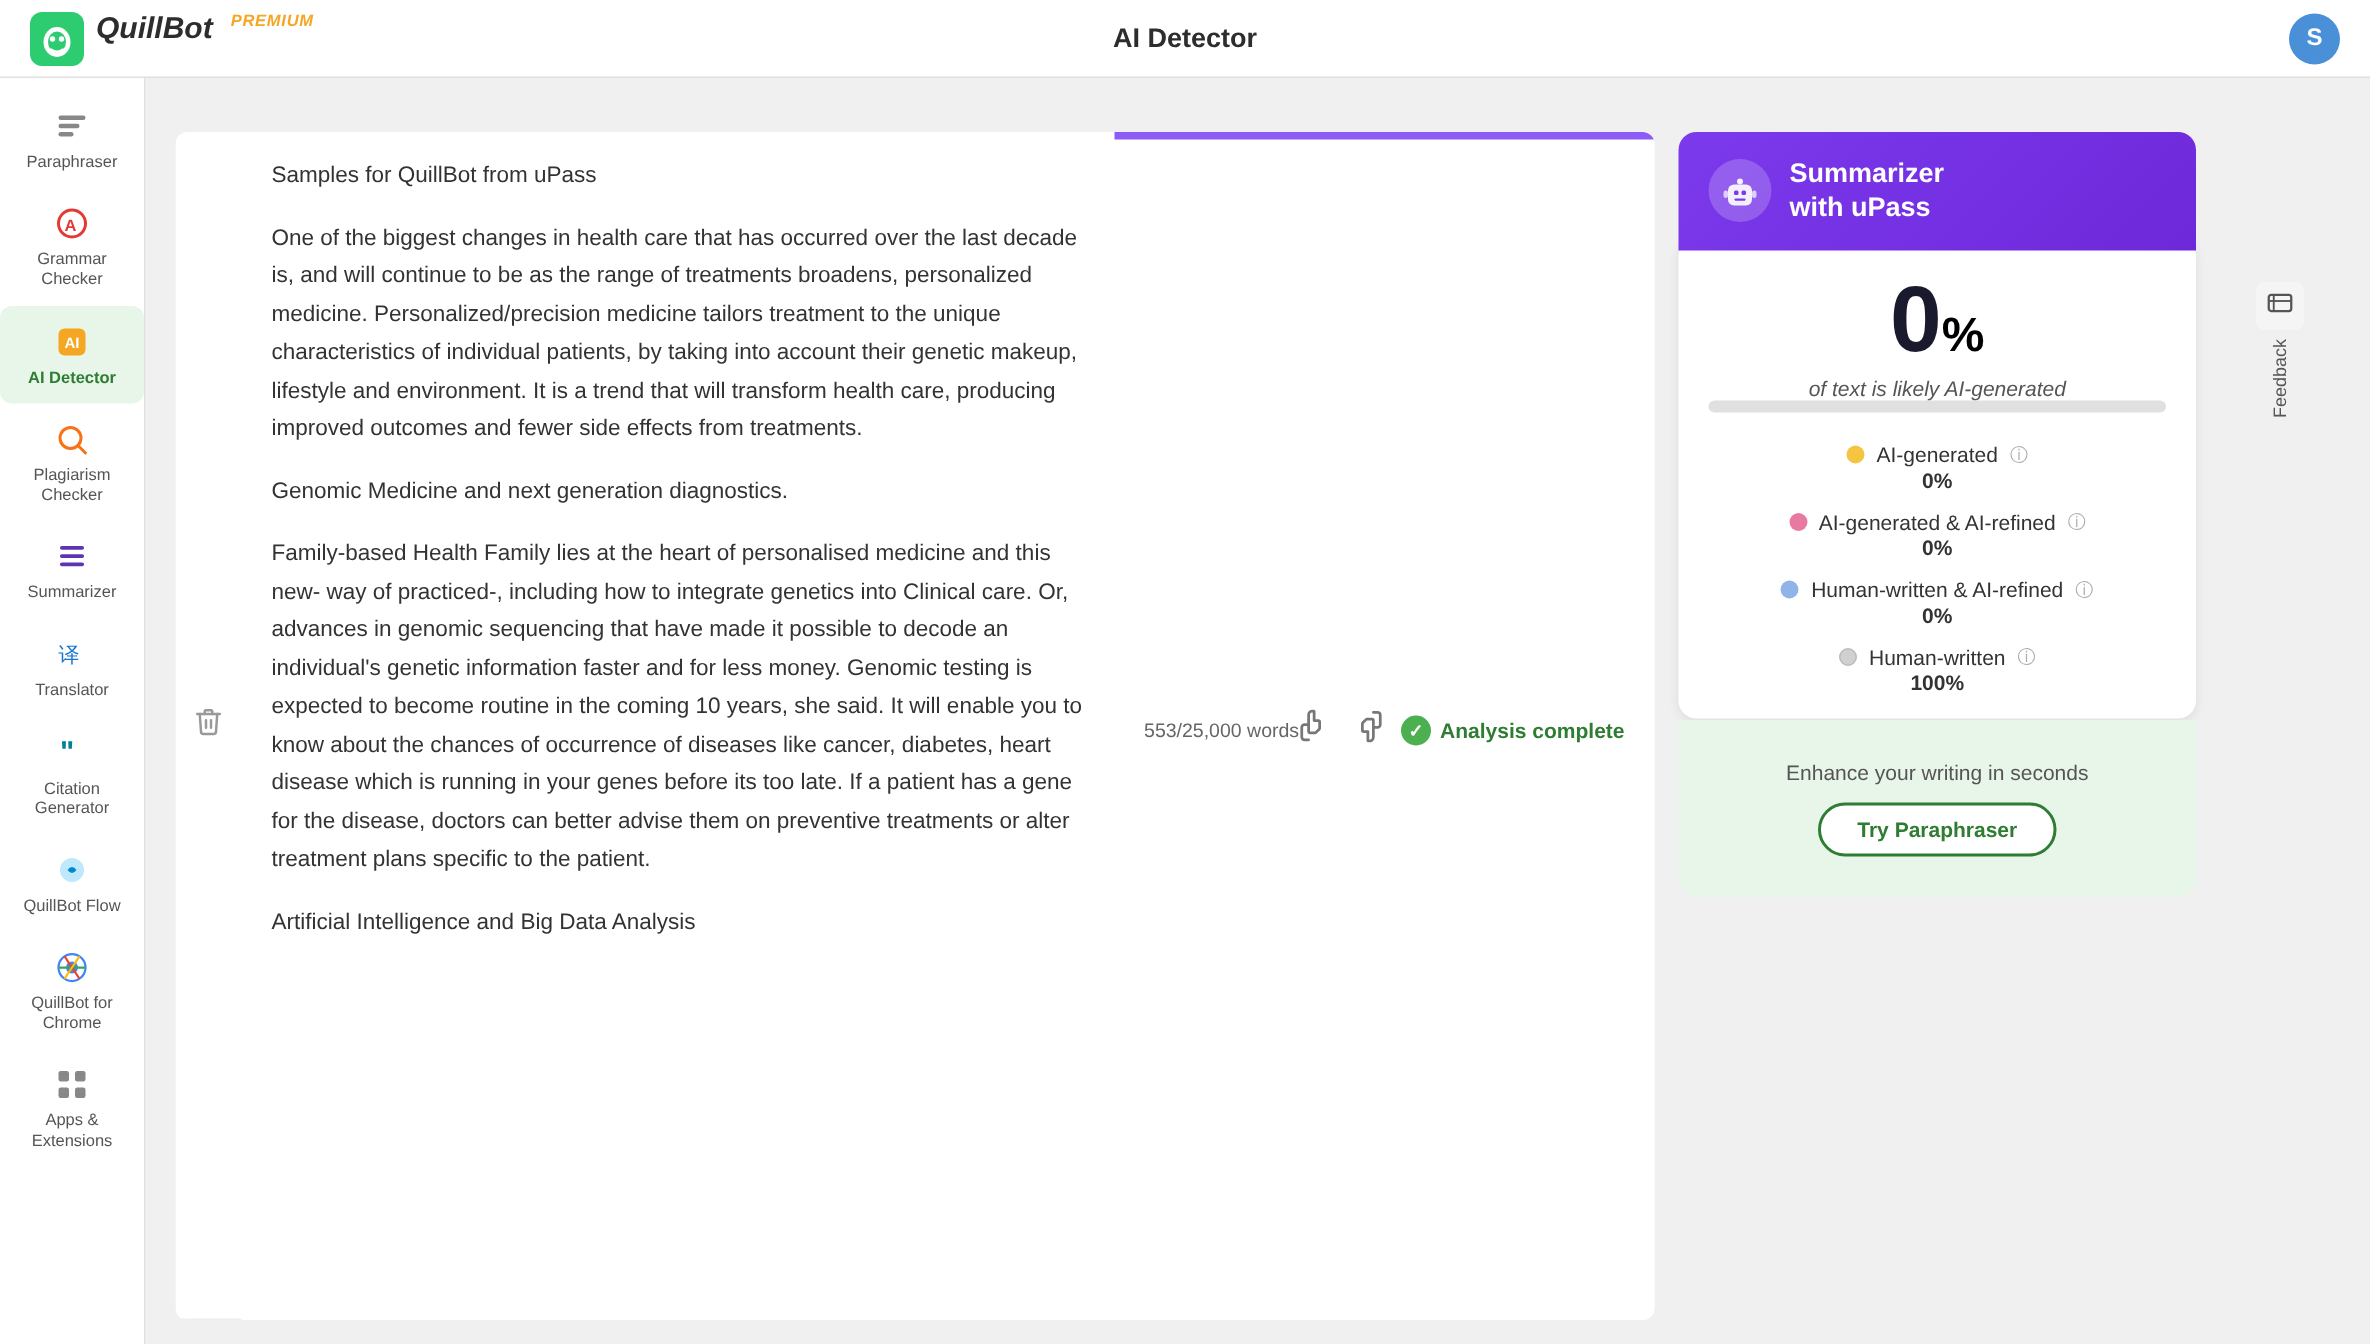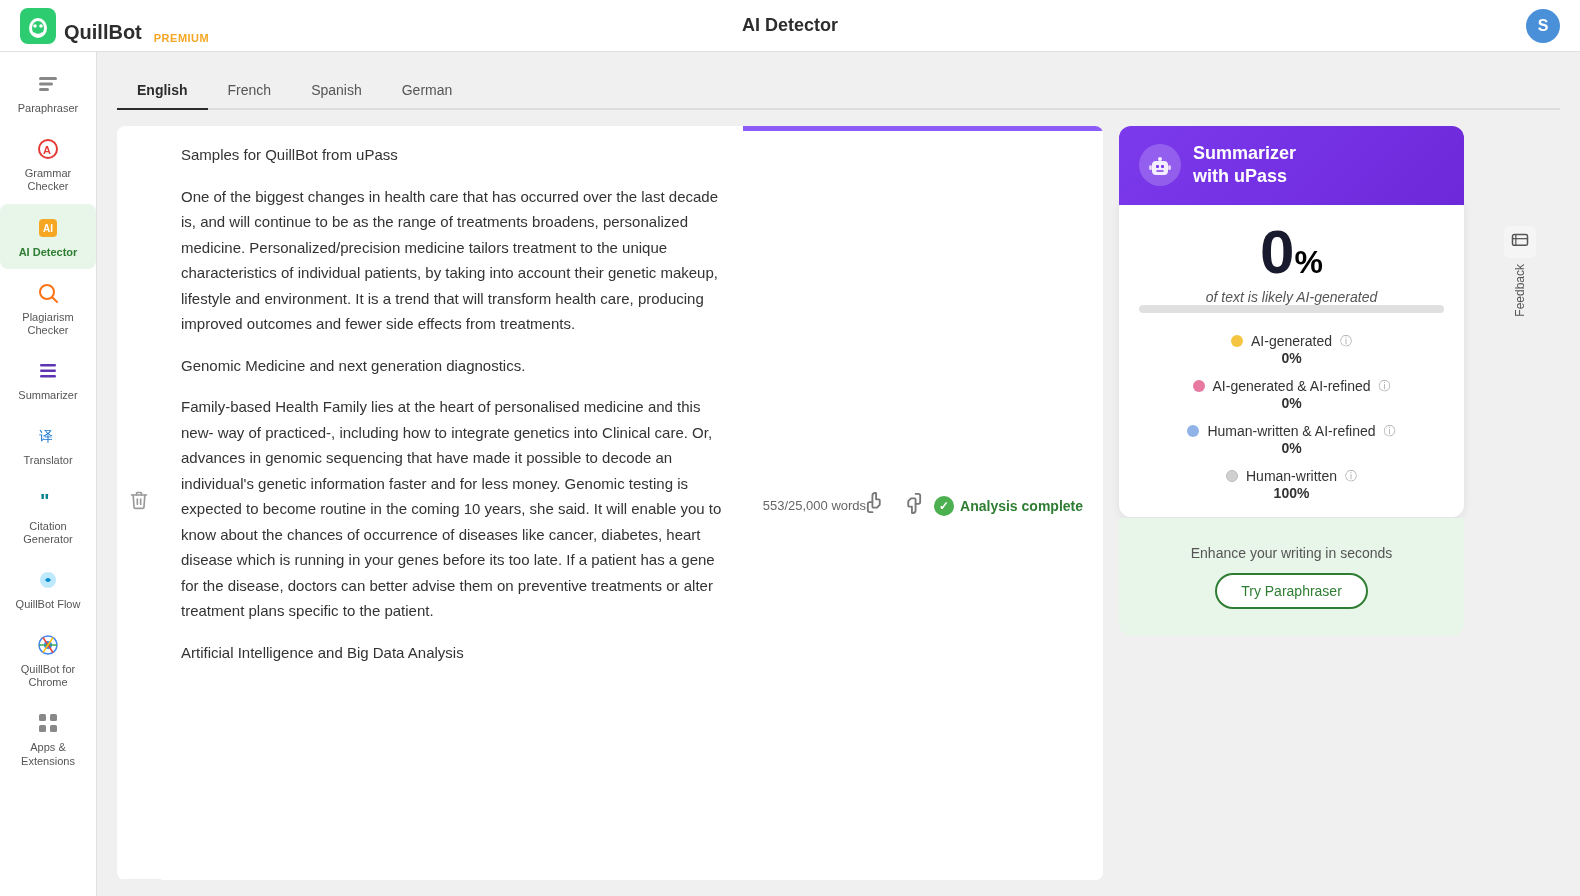--- a/index.html
+++ b/index.html
@@ -11,22 +11,23 @@
       background: #fff;
       display: flex;
       align-items: center;
       justify-content: space-between;
       padding: 0 20px;
       border-bottom: 1px solid #e0e0e0;
       flex-shrink: 0;
     }
     .topbar-logo {
       display: flex;
-      align-items: flex-end;
+      align-items: flex-start;
       gap: 8px;
+      font-style: italic;
     }
     .logo-icon {
       width: 36px;
       height: 36px;
     }
     .logo-text {
       font-size: 20px;
       font-weight: 700;
       color: #2d2d2d;
     }
@@ -344,21 +345,21 @@
     .enhance-text {
       font-size: 14px;
       color: #555;
       margin-bottom: 12px;
     }
     .try-para-btn {
       background: #fff;
       border: 2px solid #2e7d32;
       color: #2e7d32;
       font-size: 14px;
-      font-weight: 400;
+      font-weight: 700;
       padding: 8px 24px;
       border-radius: 20px;
       cursor: pointer;
     }
 
     
     .feedback-col {
       width: 80px;
       display: flex;
       flex-direction: column;
@@ -526,26 +527,20 @@
             <rect x="3" y="14" width="7" height="7" rx="1.5" fill="#888"></rect>
             <rect x="14" y="14" width="7" height="7" rx="1.5" fill="#888"></rect>
           </svg>
       </div>
       <span class="label">Apps &amp; Extensions</span>
     </div>
   </div>
 
   <div class="content-area">
 
-    <div class="lang-tabs">
-      <div class="lang-tab active">English</div>
-      <div class="lang-tab">French</div>
-      <div class="lang-tab">Spanish</div>
-      <div class="lang-tab">German</div>
-    </div>
 
     <div class="editor-results">
 
       <div class="text-editor-wrap">
         <div class="text-editor-toolbar">
           <button class="trash-icon-btn" title="Clear text">
             <svg width="20" height="20" viewBox="0 0 24 24" fill="none">
                 <polyline points="3 6 5 6 21 6" stroke="#999" stroke-width="2" stroke-linecap="round"></polyline>
                 <path d="M19 6l-1 14a2 2 0 01-2 2H8a2 2 0 01-2-2L5 6" stroke="#999" stroke-width="2" stroke-linecap="round"></path>
                 <path d="M10 11v6M14 11v6" stroke="#999" stroke-width="2" stroke-linecap="round"></path>

